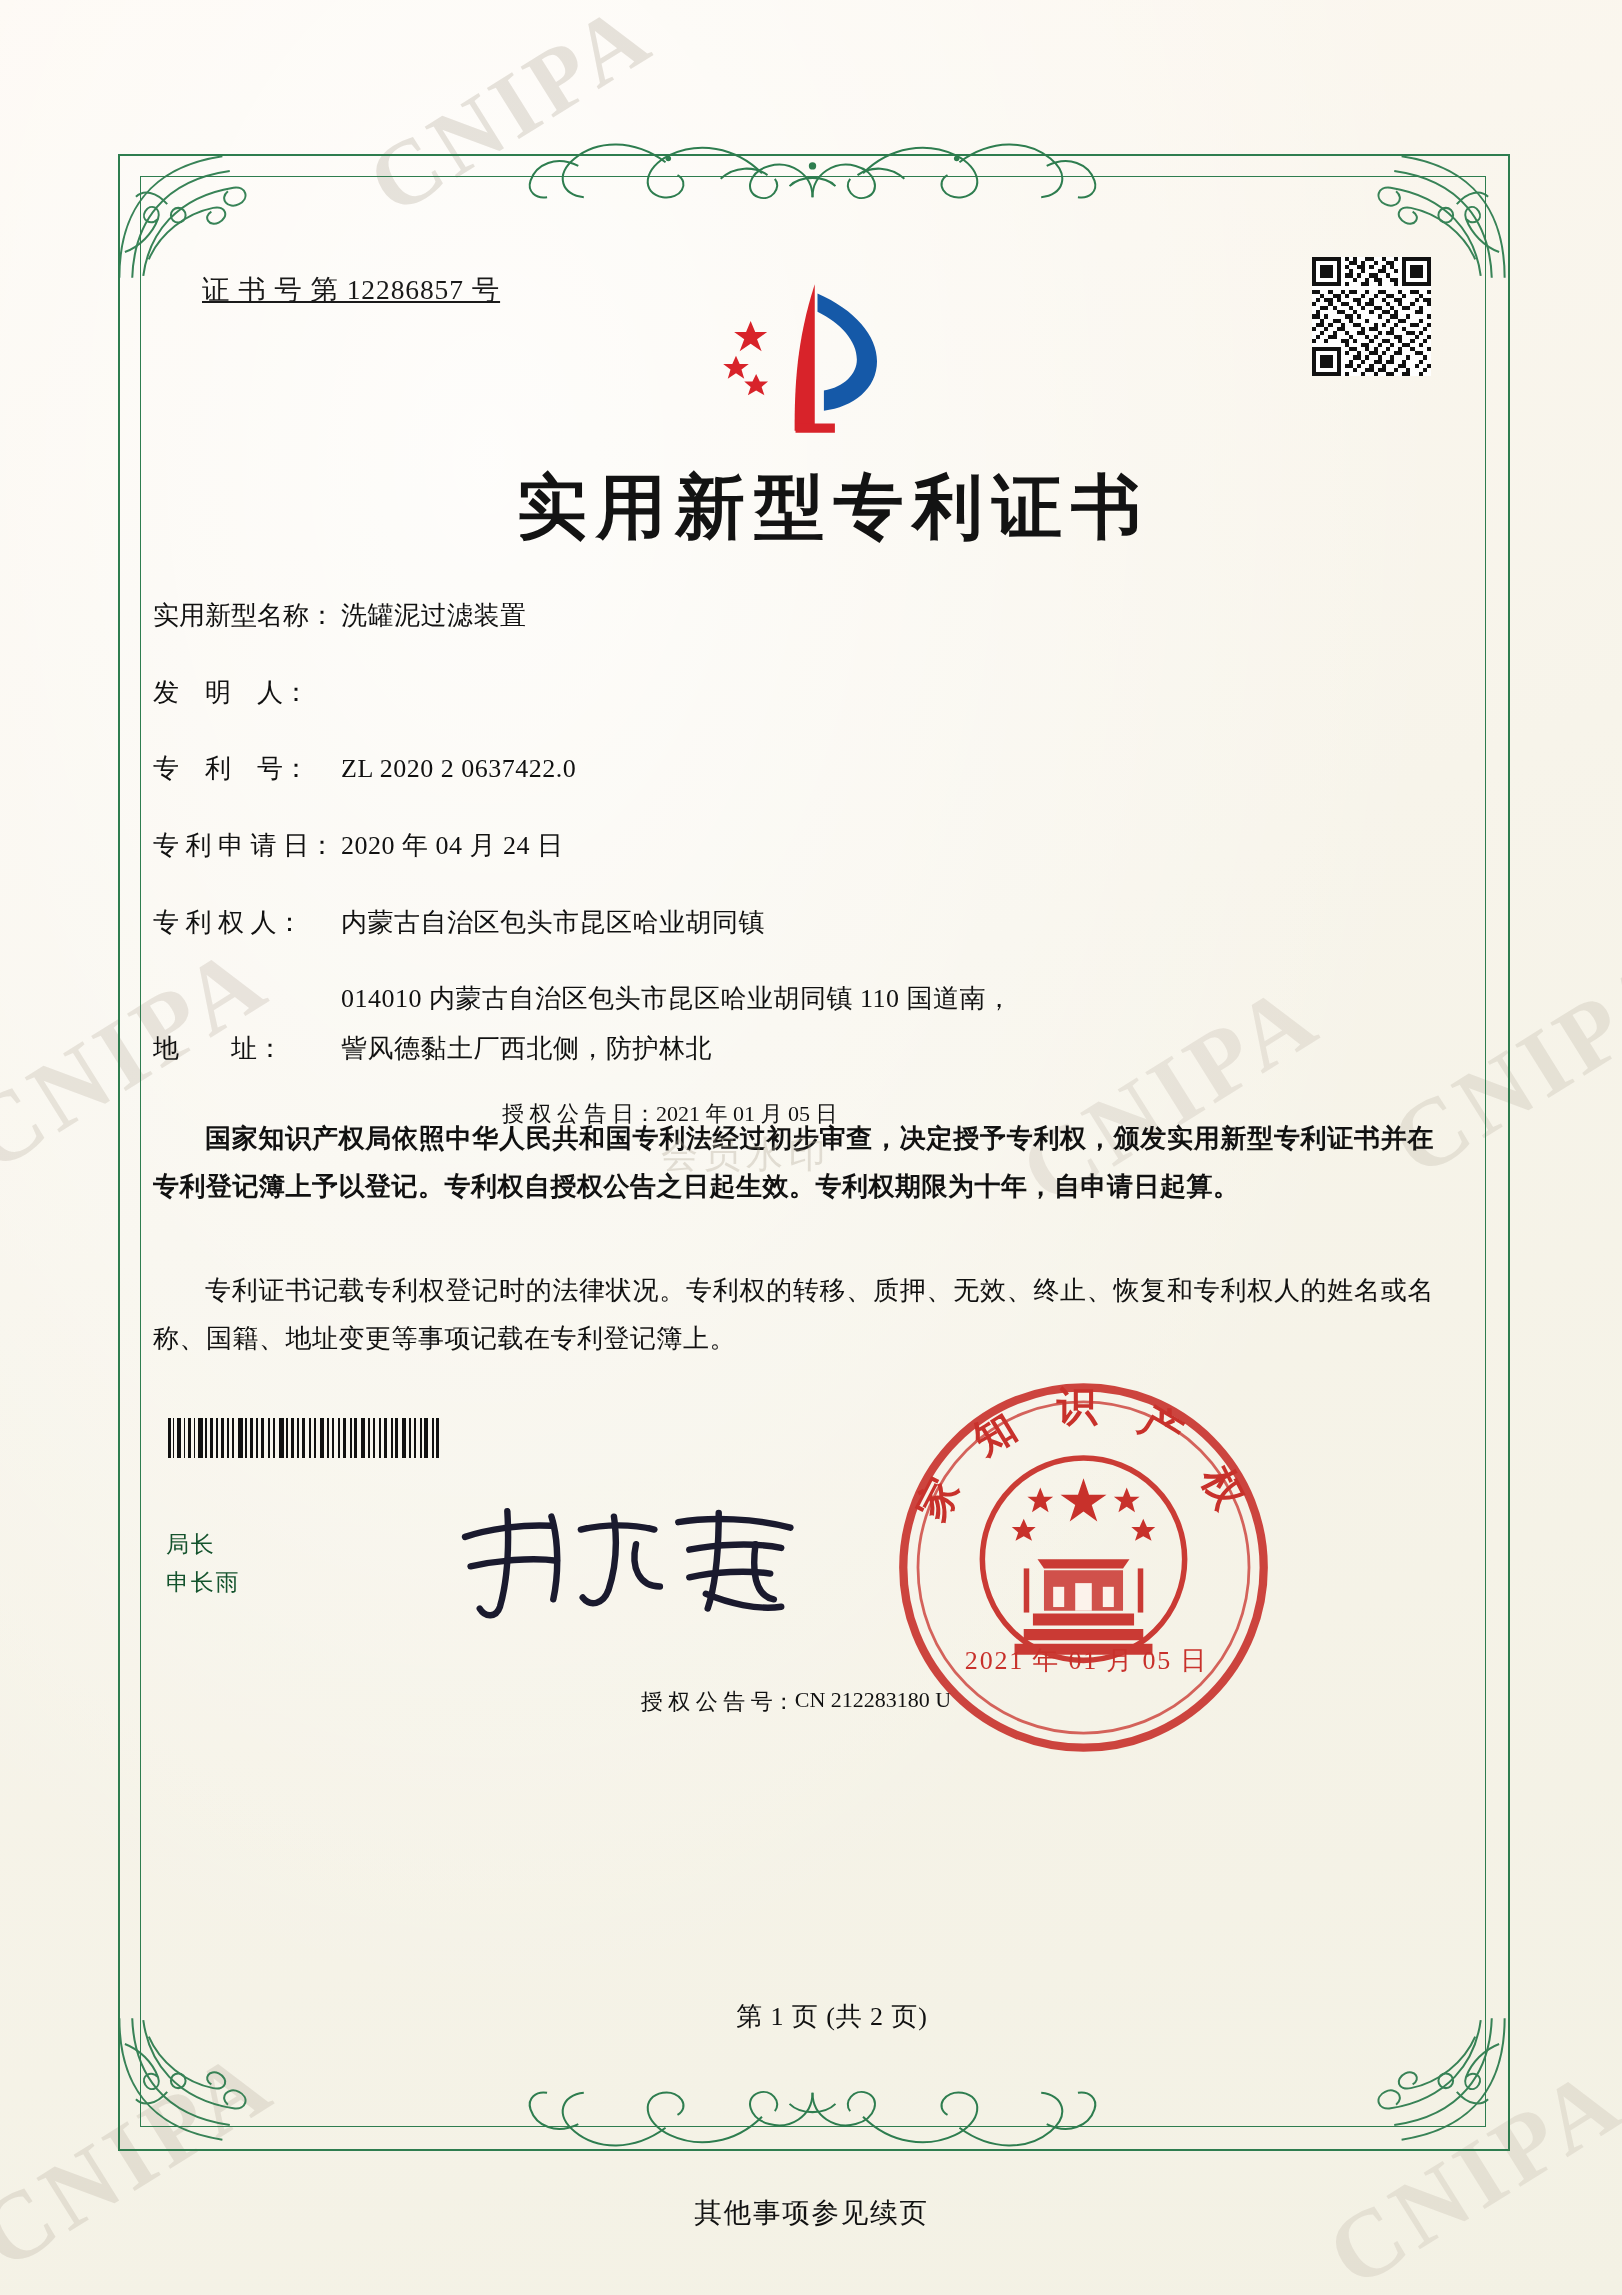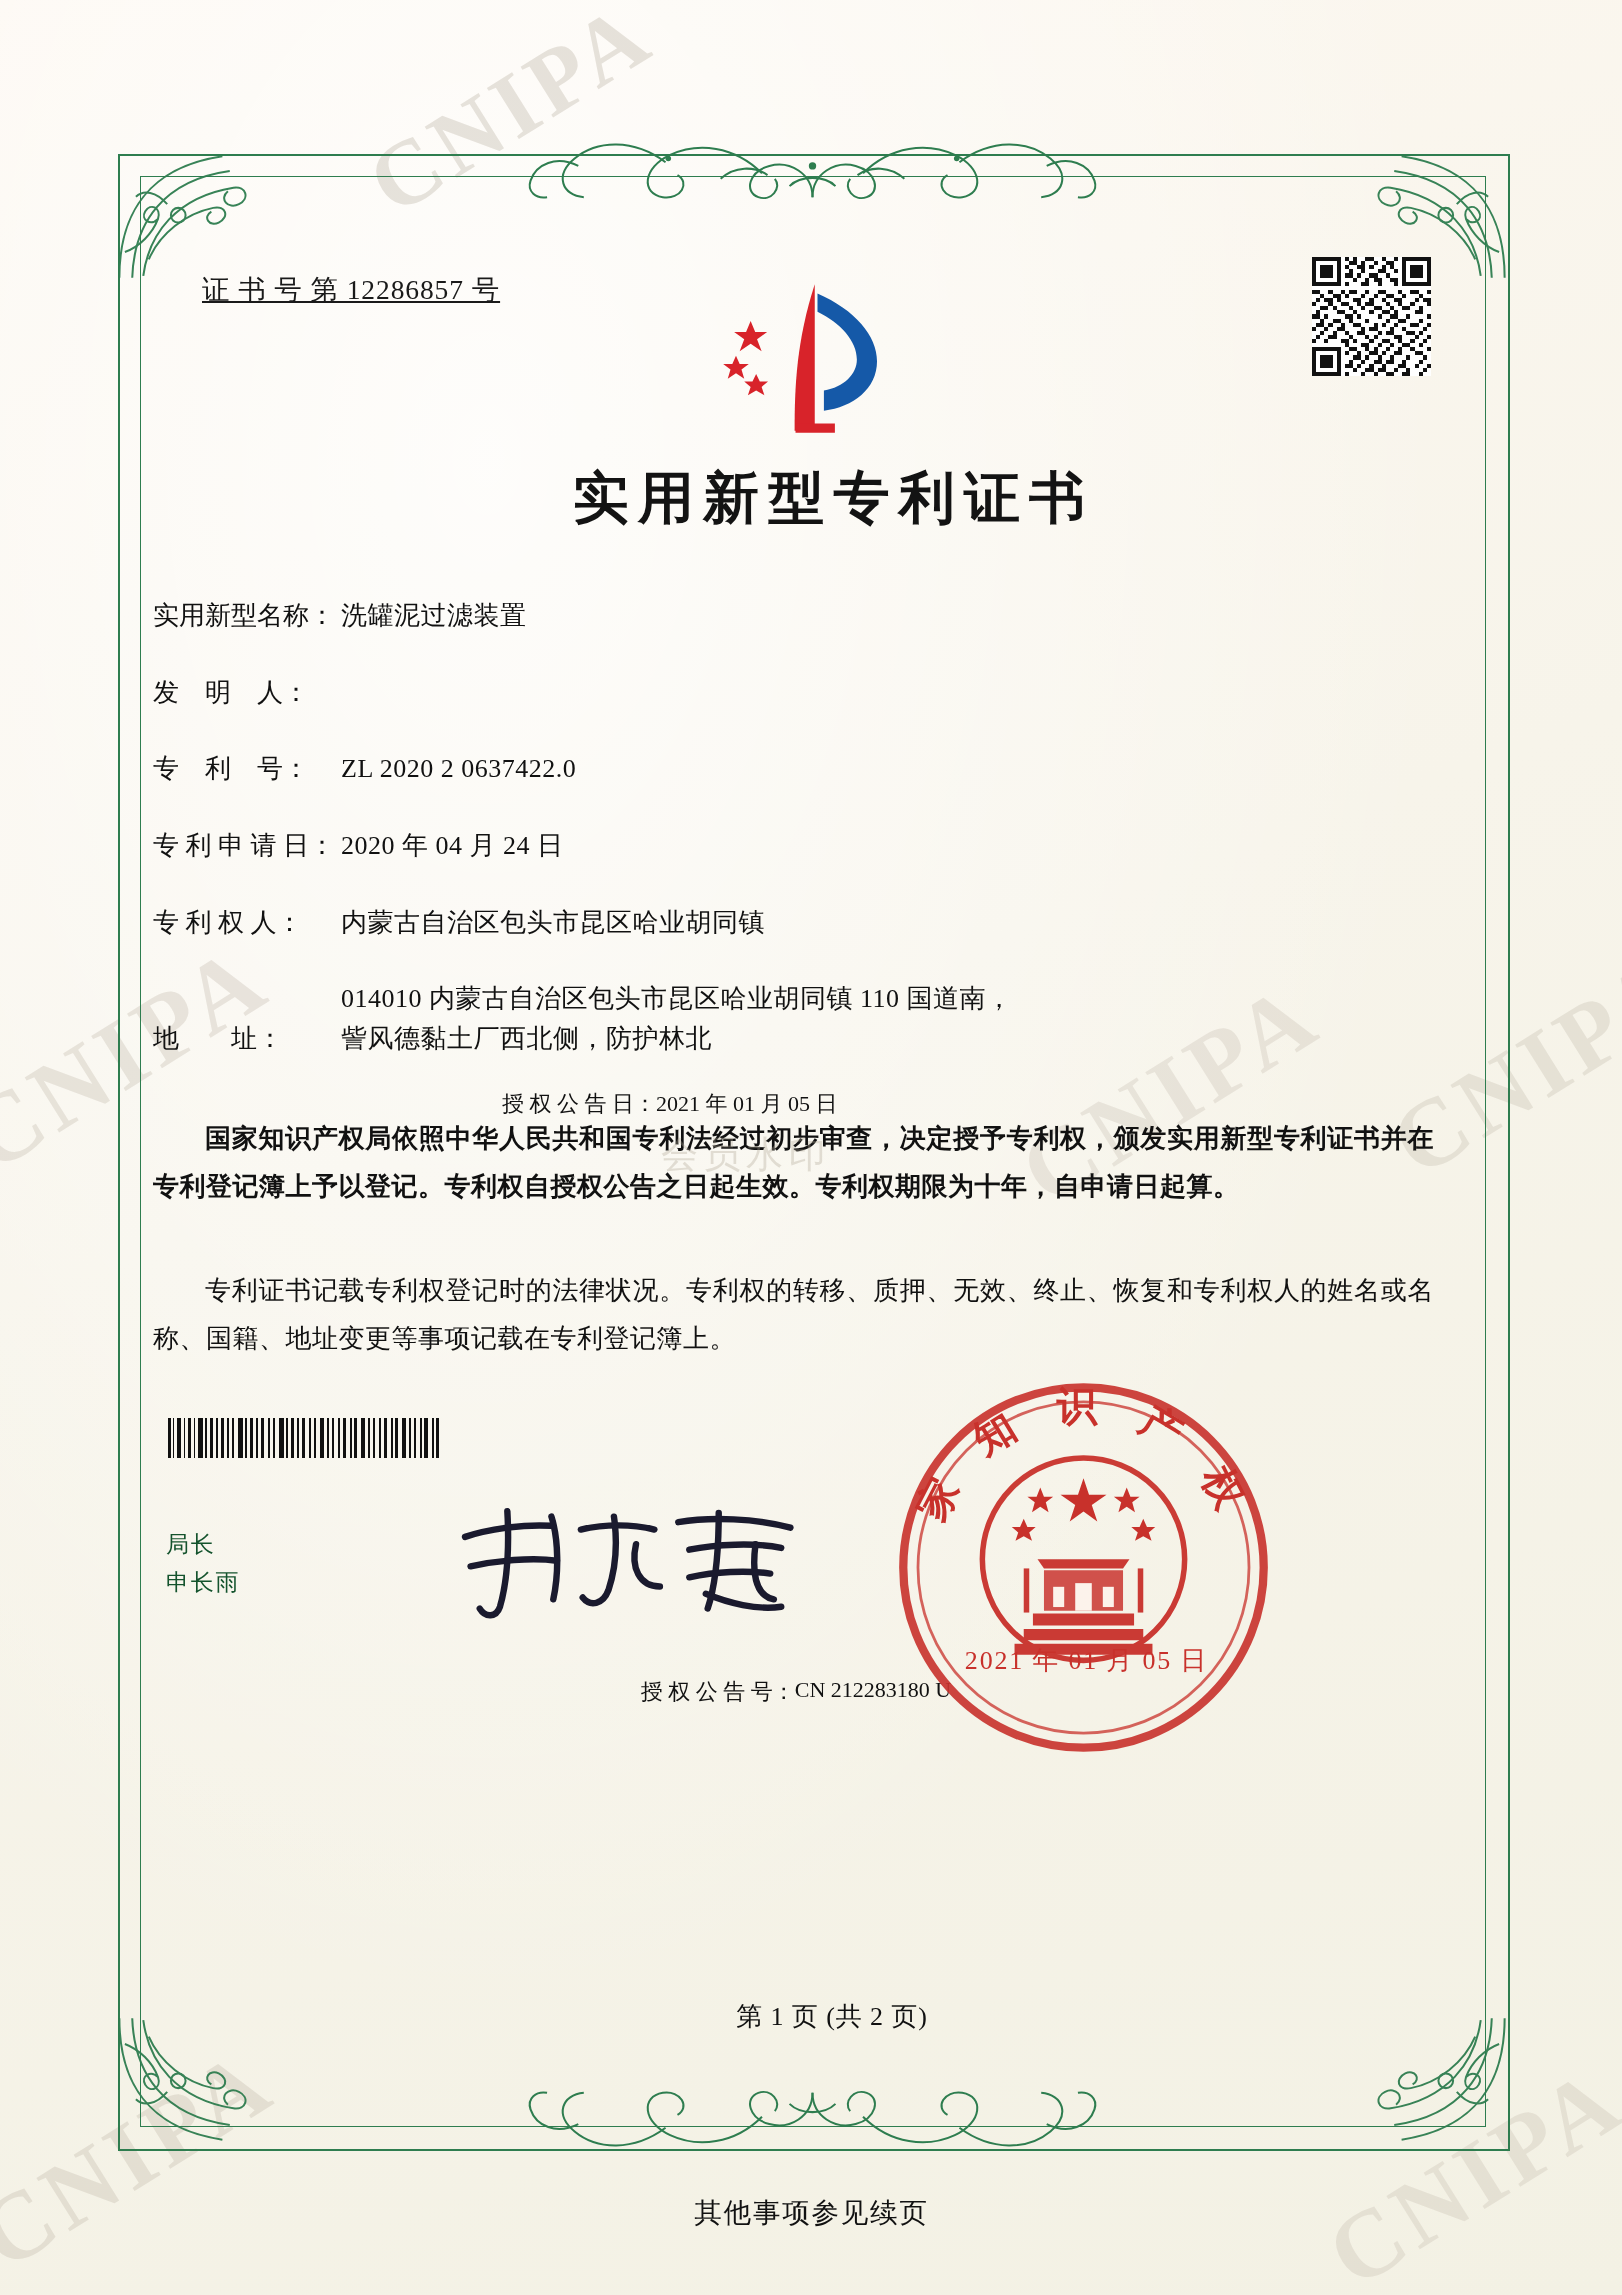--- a/index.html
+++ b/index.html
@@ -125,21 +125,21 @@
     top: 101px;
     width: 230px;
     height: 174px;
   }
   .main-title {
     position: absolute;
     left: 0;
     right: 0;
     top: 285px;
     text-align: center;
-    font-size: 56px;
+    font-size: 70px;
     font-weight: bold;
     letter-spacing: 9.2px;
     color: #131313;
     font-family: "DejaVu Serif", "Liberation Serif", serif;
     padding-left: 43px;
   }
 
   .fields {
     position: absolute;
     left: 13px;
@@ -159,21 +159,21 @@
     flex: 0 0 188px;
     letter-spacing: 0;
     white-space: pre;
   }
   .f-value {
     flex: 1;
     letter-spacing: 0.5px;
   }
   .f-value .line2 {
     display: block;
-    margin-top: 2px;
+    margin-top: 12px;
   }
   .row-pub {
     display: flex;
     align-items: center;
     margin-bottom: 16.5px;
     font-size: 22px;
     flex-direction: column;
   }
   .pub-left { width: 588px; flex: 0 0 588px; display: flex; }
   .pub-right { display: flex; }

